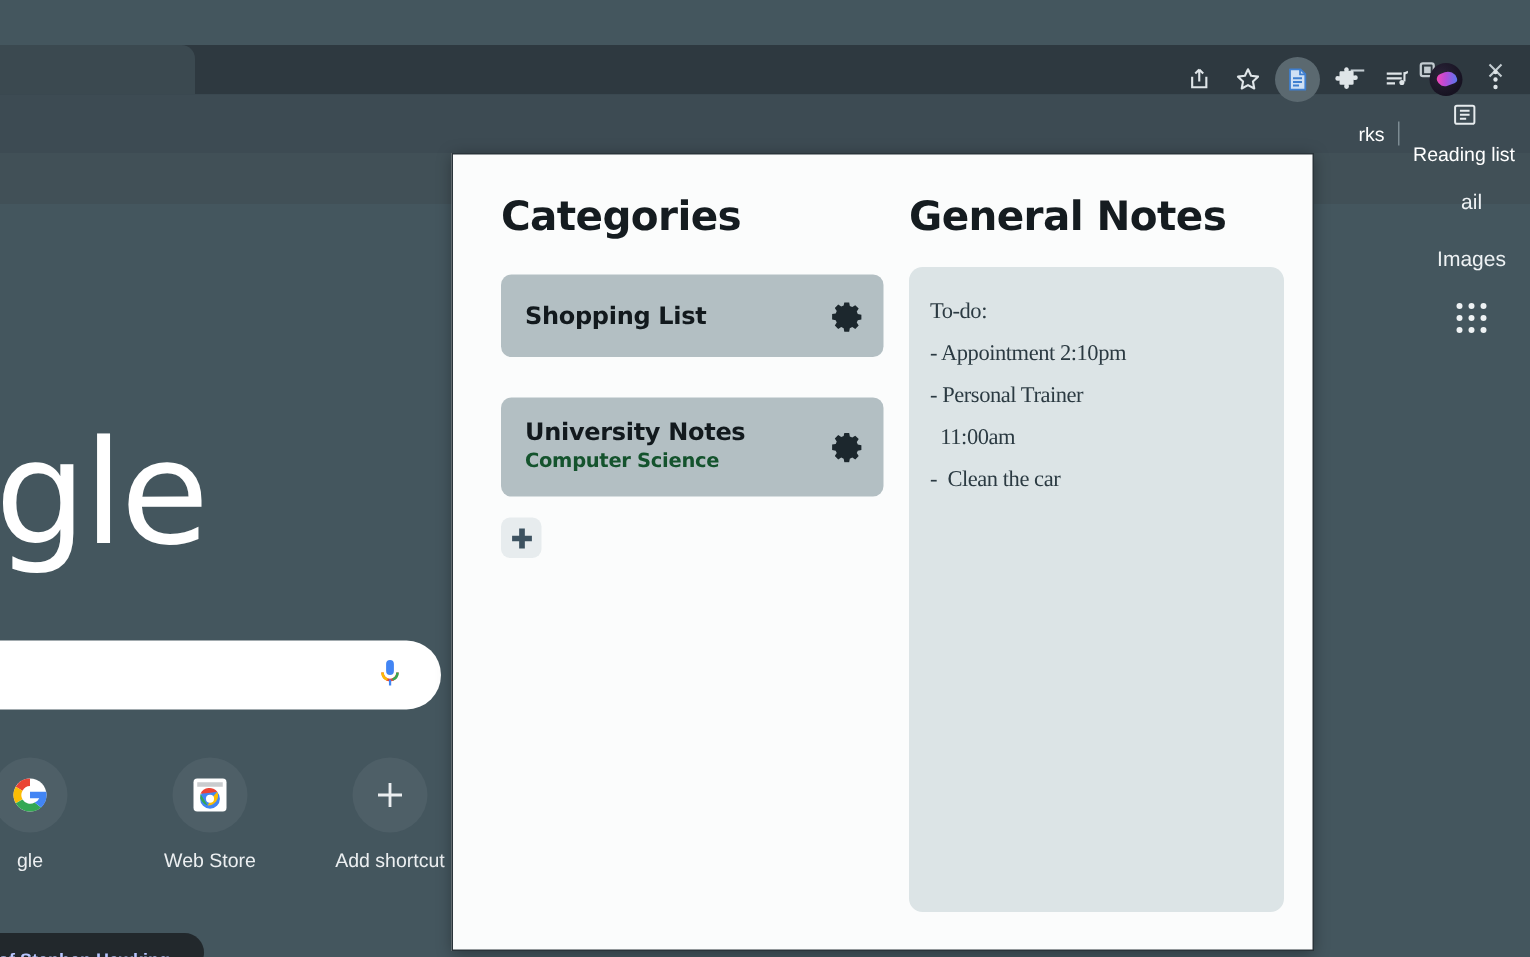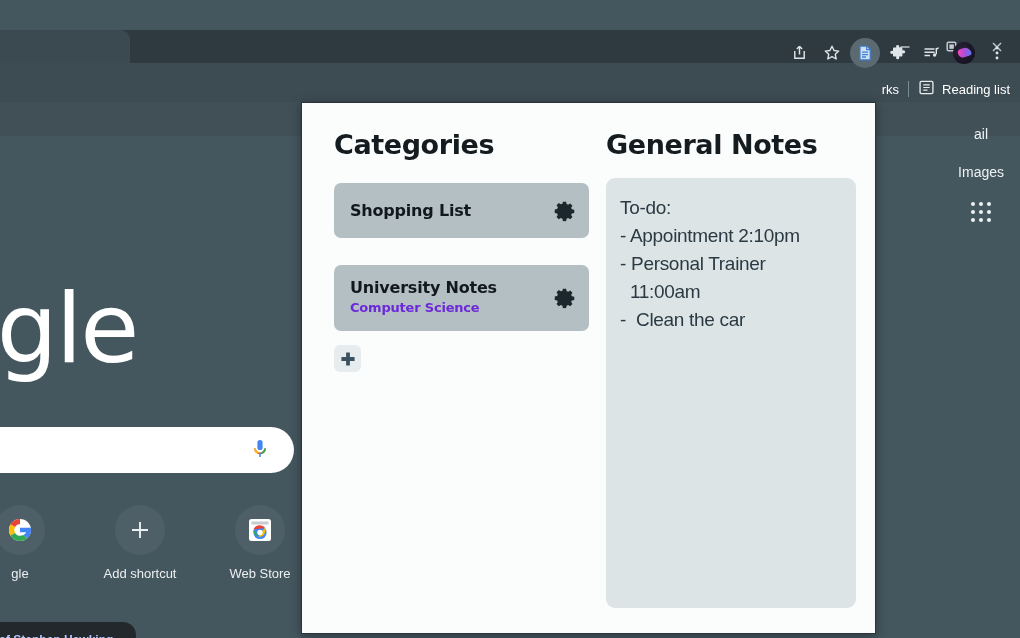--- a/index.html
+++ b/index.html
@@ -42,21 +42,21 @@
     background:linear-gradient(115deg,#ff46b0 0%, #b84bd8 45%, #4f7bf0 100%);
     transform:rotate(-20deg);
   }
 
   #bookmarkbar{left:0;top:72px;width:1020px;height:34px;background:#415057;}
   #bmk-right{
     position:absolute;right:10px;top:72px;height:34px;
     display:flex;align-items:center;gap:9px;color:#ffffff;font-size:13px;
   }
   #bmk-right .sep{width:1px;height:16px;background:#7d8c93;}
-  #bmk-right .rl{display:flex;align-items:center;gap:7px;}
+  #bmk-right .rl{display:flex;align-items:center;gap:7px;flex-direction:column;}
 
   
   #page{left:0;top:106px;width:1020px;height:532px;background:#44565e;}
   #nav-right{
     position:absolute;right:16px;top:126px;display:flex;align-items:center;gap:22px;
     color:#eef2f4;font-size:14px;flex-direction:column;
   }
   #apps-grid{display:grid;grid-template-columns:repeat(3,4px);grid-template-rows:repeat(3,4px);gap:4px;}
   #apps-grid i{display:block;width:4px;height:4px;border-radius:50%;background:#eef2f4;}
 
@@ -108,39 +108,39 @@
   .cat-card{
     position:relative;width:255px;background:#b3bfc3;border-radius:7px;
     box-sizing:border-box;padding:18px 16px;margin-bottom:14px;
   }
   .cat-card.tall{padding:13px 16px 16px 16px;}
   .cat-name{
     color:#12191d;font-size:16px;font-weight:bold;letter-spacing:-0.2px;
     font-family:"DejaVu Sans", sans-serif;
   }
   .cat-sub{
-    color:#6d28d9;font-size:13px;font-weight:bold;margin-top:3px;letter-spacing:-0.2px;
+    color:#14532d;font-size:13px;font-weight:bold;margin-top:3px;letter-spacing:-0.2px;
     font-family:"DejaVu Sans", sans-serif;
   }
   .card-spacer{height:13px;}
   .gear{position:absolute;right:14px;top:50%;transform:translateY(-50%);}
   .gear svg{display:block;}
 
   #add-btn{
     width:27px;height:27px;border-radius:6px;background:#e7ecee;
     display:flex;align-items:center;justify-content:center;margin-top:4px;
   }
 
   #notes-box{
     width:250px;height:430px;background:#dce4e6;border-radius:9px;
     box-sizing:border-box;padding:16px 16px 0 14px;
   }
   #notes-text{
-    color:#2b3a42;font-size:19px;line-height:28px;white-space:pre-wrap;
-    font-family:Liberation Sans, sans-serif;letter-spacing:-0.3px;
+    color:#2b3a42;font-size:15px;line-height:28px;white-space:pre-wrap;
+    font-family:Liberation Serif, serif;letter-spacing:-0.3px;
   }
 </style>
 </head>
 <body>
 
 <div class="layer" id="tabstrip">
   <div class="tab"></div>
   <div id="wincontrols">
     <div class="wc">
       <svg width="14" height="14" viewBox="0 0 14 14">
@@ -265,43 +265,43 @@
     <span class="tile">
       <svg width="26" height="26" viewBox="0 0 26 26">
         <circle cx="13" cy="13" r="11" fill="#ffffff"></circle>
         <path d="M13 2a11 11 0 00-9.5 5.5l4.5 2.6A6 6 0 0113 7z" fill="#ea4335"></path>
         <path d="M3.5 7.5A11 11 0 003.5 18.5l4.5-2.6a6 6 0 010-5.8z" fill="#fbbc05"></path>
         <path d="M3.5 18.5A11 11 0 0013 24c3 0 5.5-1 7.4-2.7l-4.3-3.3A6 6 0 018 16z" fill="#34a853"></path>
         <path d="M24 13c0-.8-.1-1.5-.2-2.2H13v4.4h6.2A5.3 5.3 0 0116.1 18l4.3 3.3A10.8 10.8 0 0024 13z" fill="#4285f4"></path>
       </svg>
     </span>
     <span class="lbl">gle</span>
-  </div>
-  <div class="shortcut">
-    <span class="tile">
-      <svg width="24" height="24" viewBox="0 0 24 24">
-        <path d="M12 4v16M4 12h16" stroke="#eceff1" stroke-width="1.9"></path>
-      </svg>
-    </span>
-    <span class="lbl">Add shortcut</span>
   </div>
   <div class="shortcut">
     <span class="tile">
       <svg width="26" height="26" viewBox="0 0 26 26">
         <rect x="2" y="2" width="22" height="22" rx="2.5" fill="#ffffff"></rect>
         <rect x="4.5" y="4.5" width="17" height="3" fill="#c9ccce"></rect>
         <circle cx="13" cy="15.5" r="6.6" fill="#4285f4"></circle>
         <path d="M6.6 12.2a6.6 6.6 0 0111.3-1.3l-4.4.6z" fill="#ea4335"></path>
         <path d="M6.6 12.2l4.8 7.8a6.6 6.6 0 01-4.8-7.8z" fill="#34a853"></path>
         <path d="M17.9 10.9a6.6 6.6 0 01-6.5 9.1l3-5.3z" fill="#fbbc05"></path>
         <circle cx="13" cy="15.5" r="2.7" fill="#ffffff"></circle>
       </svg>
     </span>
     <span class="lbl">Web Store</span>
   </div>
+  <div class="shortcut">
+    <span class="tile">
+      <svg width="24" height="24" viewBox="0 0 24 24">
+        <path d="M12 4v16M4 12h16" stroke="#eceff1" stroke-width="1.9"></path>
+      </svg>
+    </span>
+    <span class="lbl">Add shortcut</span>
+  </div>
 </div>
 
 <div id="bottom-pill">of Stephen Hawking</div>
 
 <div class="layer" id="popup">
 
   <div class="col col-left">
     <div class="panel-title" id="cat-title">Categories</div>
 
     <div class="cat-card">

